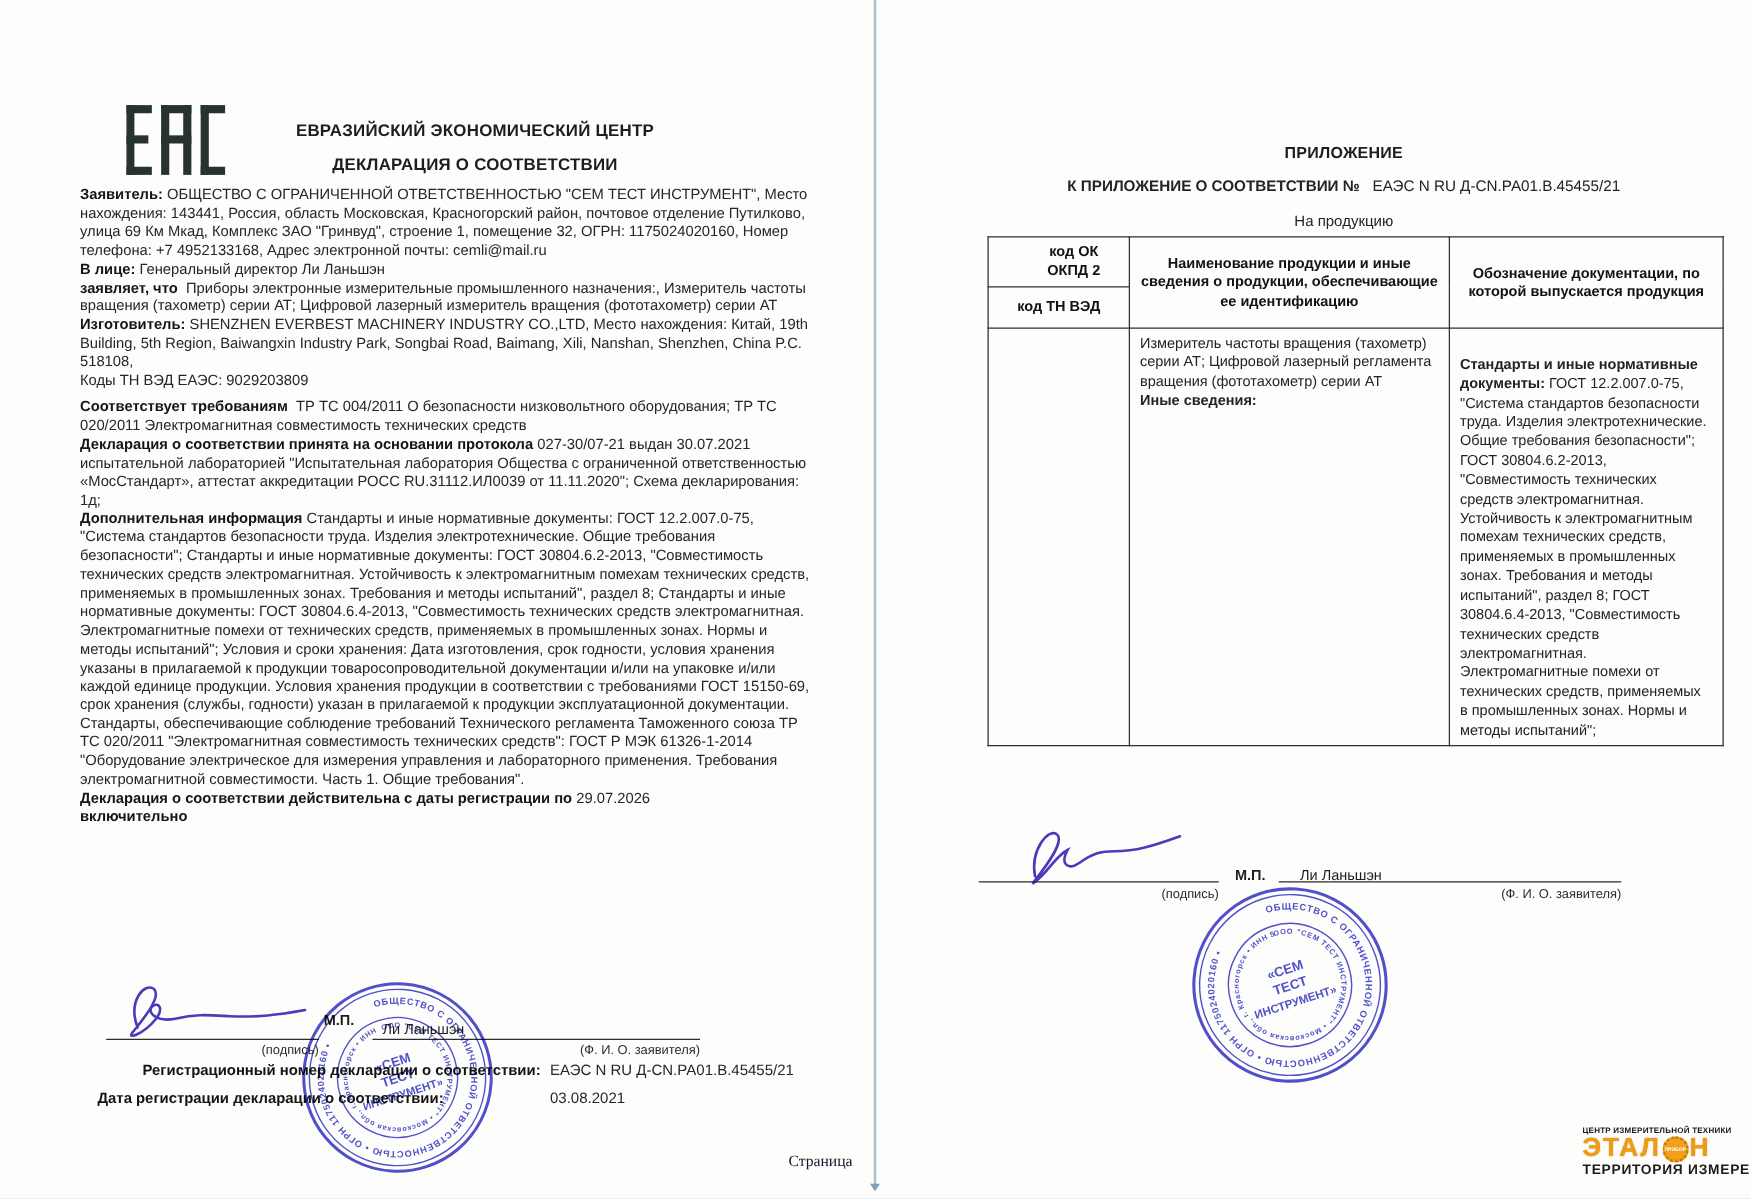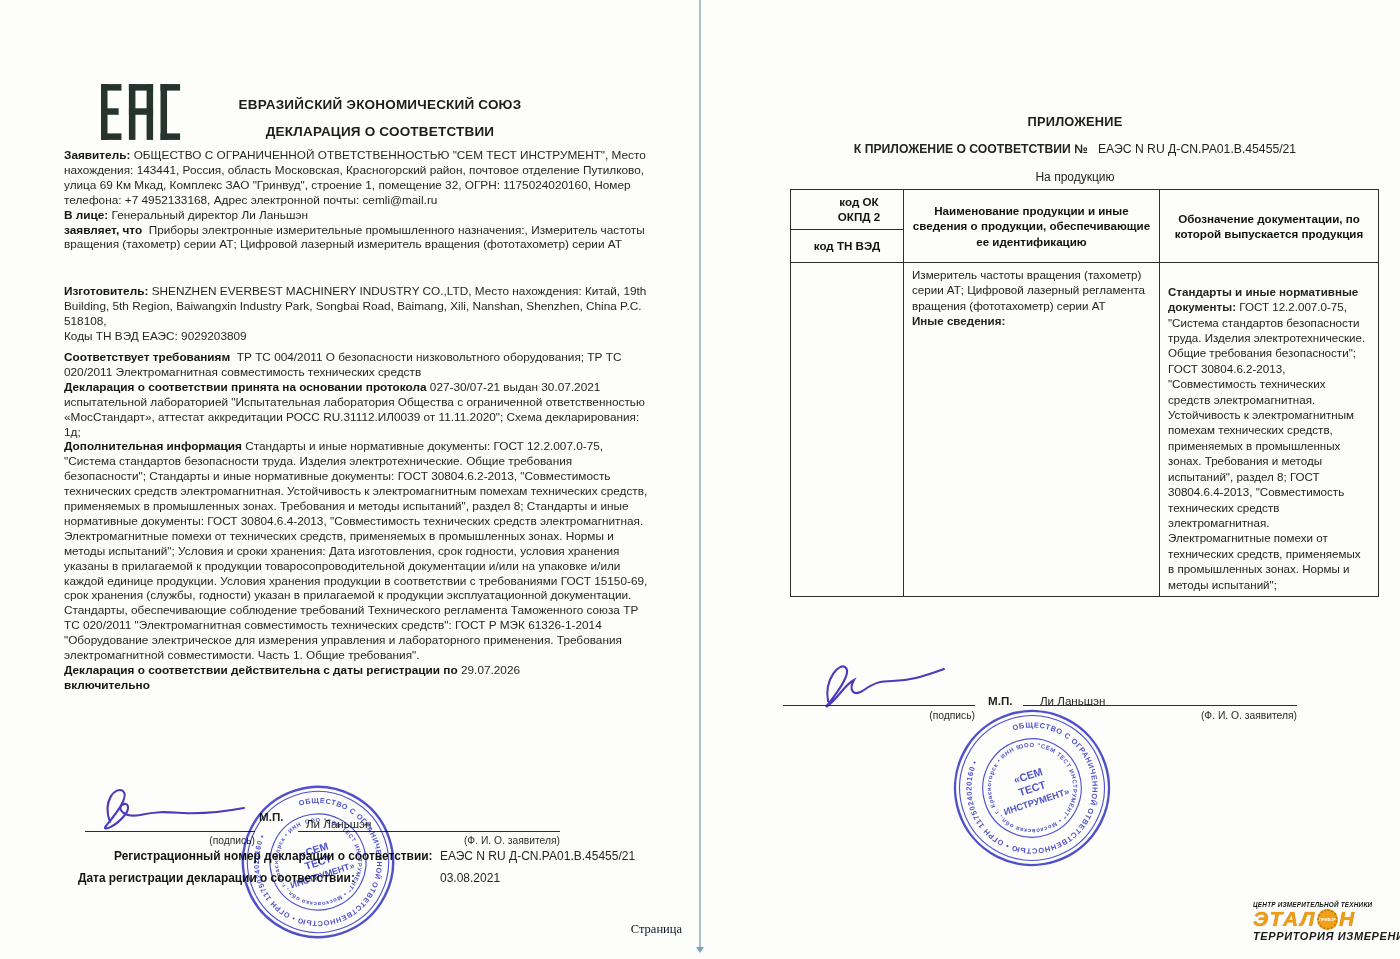--- a/index.html
+++ b/index.html
@@ -5,38 +5,38 @@
   html,body{margin:0;padding:0;background:#d9d9d9;}
   .sheet{position:relative;width:1400px;height:959px;background:#fdfdfb;overflow:hidden;
          font-family:"Liberation Sans",sans-serif;color:#232323;}
   .abs{position:absolute;}
   .center{text-align:center;}
   .bold{font-weight:bold;}
   .doc-title{font-size:13.5px;font-weight:bold;letter-spacing:.2px;color:#1d1d1d;}
   .bodytext{font-size:11.8px;line-height:14.9px;color:#262626;}
   .bodytext p{margin:0;}
   .bodytext b{color:#151515;}
-  .mb24{margin-bottom:24px;} .mb12{margin-bottom:12px;} .mb6{margin-bottom:6px;margin-top:32px;}
+  .mb24{margin-bottom:24px;} .mb12{margin-bottom:12px;} .mb6{margin-bottom:6px;}
   .sig-line{border-bottom:1.6px solid #2b2b2b;height:0;}
   .sig-label{font-size:10.3px;color:#2b2b2b;text-align:right;}
   .small-name{font-size:11.6px;color:#1f1f1f;}
   .reg-label{font-size:11.9px;font-weight:bold;color:#141414;}
   .reg-value{font-size:12px;color:#262626;}
   .page-word{font-family:"Liberation Serif",serif;font-size:12.5px;color:#0f172a;text-align:right;}
   .divider{background:#a9bfcb;}
   .annex-table{border-collapse:collapse;table-layout:fixed;width:588px;}
   .annex-table td{border:1.7px solid #2e2e2e;padding:4px 8px;font-size:11.6px;line-height:15.4px;}
   .annex-table td.hd{font-weight:bold;text-align:center;vertical-align:middle;color:#121212;}
   .annex-table td.bd{vertical-align:top;}
   .stamp{mix-blend-mode:multiply;opacity:.9;}
   .stamp circle{fill:none;stroke:#3d3ec9;}
   .st-ring{fill:#3d3ec9;font-weight:bold;letter-spacing:.6px;}
   .st-center{fill:#3d3ec9;font-weight:bold;text-anchor:middle;}
   .sig-ink{mix-blend-mode:multiply;}
-  .etalon{display:flex;align-items:flex-start;gap:5px;font-style:italic;}
+  .etalon{display:flex;align-items:flex-start;gap:18px;}
   .etalon-col{display:flex;flex-direction:column;}
   .etalon-top{font-size:6.4px;font-weight:bold;color:#181818;letter-spacing:.2px;white-space:nowrap;}
   .etalon-brand{display:flex;align-items:center;height:22px;}
   .etalon-brand .txt{font-size:21px;font-weight:800;color:#ef9c15;letter-spacing:1.5px;
       text-shadow:0 0 1px #b97407;line-height:20px;}
   .gear-o{width:17px;height:17px;border-radius:50%;background:#f2a01a;border:2px dotted #c07c04;
       display:flex;align-items:center;justify-content:center;margin:0 1px;}
   .gear-o span{font-size:4px;font-weight:bold;color:#fff;letter-spacing:0;}
   .etalon-bottom{font-size:11px;font-weight:bold;color:#1b1b1b;letter-spacing:.6px;white-space:nowrap;}
   .arrow-down{width:0;height:0;border-left:4px solid transparent;border-right:4px solid transparent;
@@ -58,21 +58,21 @@
         <rect x="30" y="0" width="7" height="60"></rect>
           <rect x="49" y="0" width="7" height="60"></rect>
         <rect x="30" y="0" width="26" height="7"></rect>
           <rect x="30" y="26" width="26" height="7"></rect>
         <rect x="64" y="0" width="7" height="60"></rect>
           <rect x="64" y="0" width="21" height="7"></rect>
         <rect x="64" y="53" width="21" height="7"></rect>
       </g>
     </svg>
 
-    <div class="abs doc-title center" style="left:80px;top:97px;width:600px;">ЕВРАЗИЙСКИЙ ЭКОНОМИЧЕСКИЙ СОЮЗ</div>
+    <div class="abs doc-title center" style="left:80px;top:97px;width:600px;">ЕВРАЗИЙСКИЙ ЭКОНОМИЧЕСКИЙ ЦЕНТР</div>
     <div class="abs doc-title center" style="left:80px;top:124px;width:600px;">ДЕКЛАРАЦИЯ О СООТВЕТСТВИИ</div>
 
     <div class="abs bodytext" style="left:64px;top:148px;width:588px;">
       <p class="mb24">
         <b>Заявитель:</b>
         <span>ОБЩЕСТВО С ОГРАНИЧЕННОЙ ОТВЕТСТВЕННОСТЬЮ "СЕМ ТЕСТ ИНСТРУМЕНТ", Место нахождения: 143441, Россия, область Московская, Красногорский район, почтовое отделение Путилково, улица 69 Км Мкад, Комплекс ЗАО "Гринвуд", строение 1, помещение 32, ОГРН: 1175024020160, Номер телефона: +7 4952133168, Адрес электронной почты: cemli@mail.ru</span>
       </p>
       <p class="mb6">
         <b>В лице:</b>
         <span>Генеральный директор Ли Ланьшэн</span>

